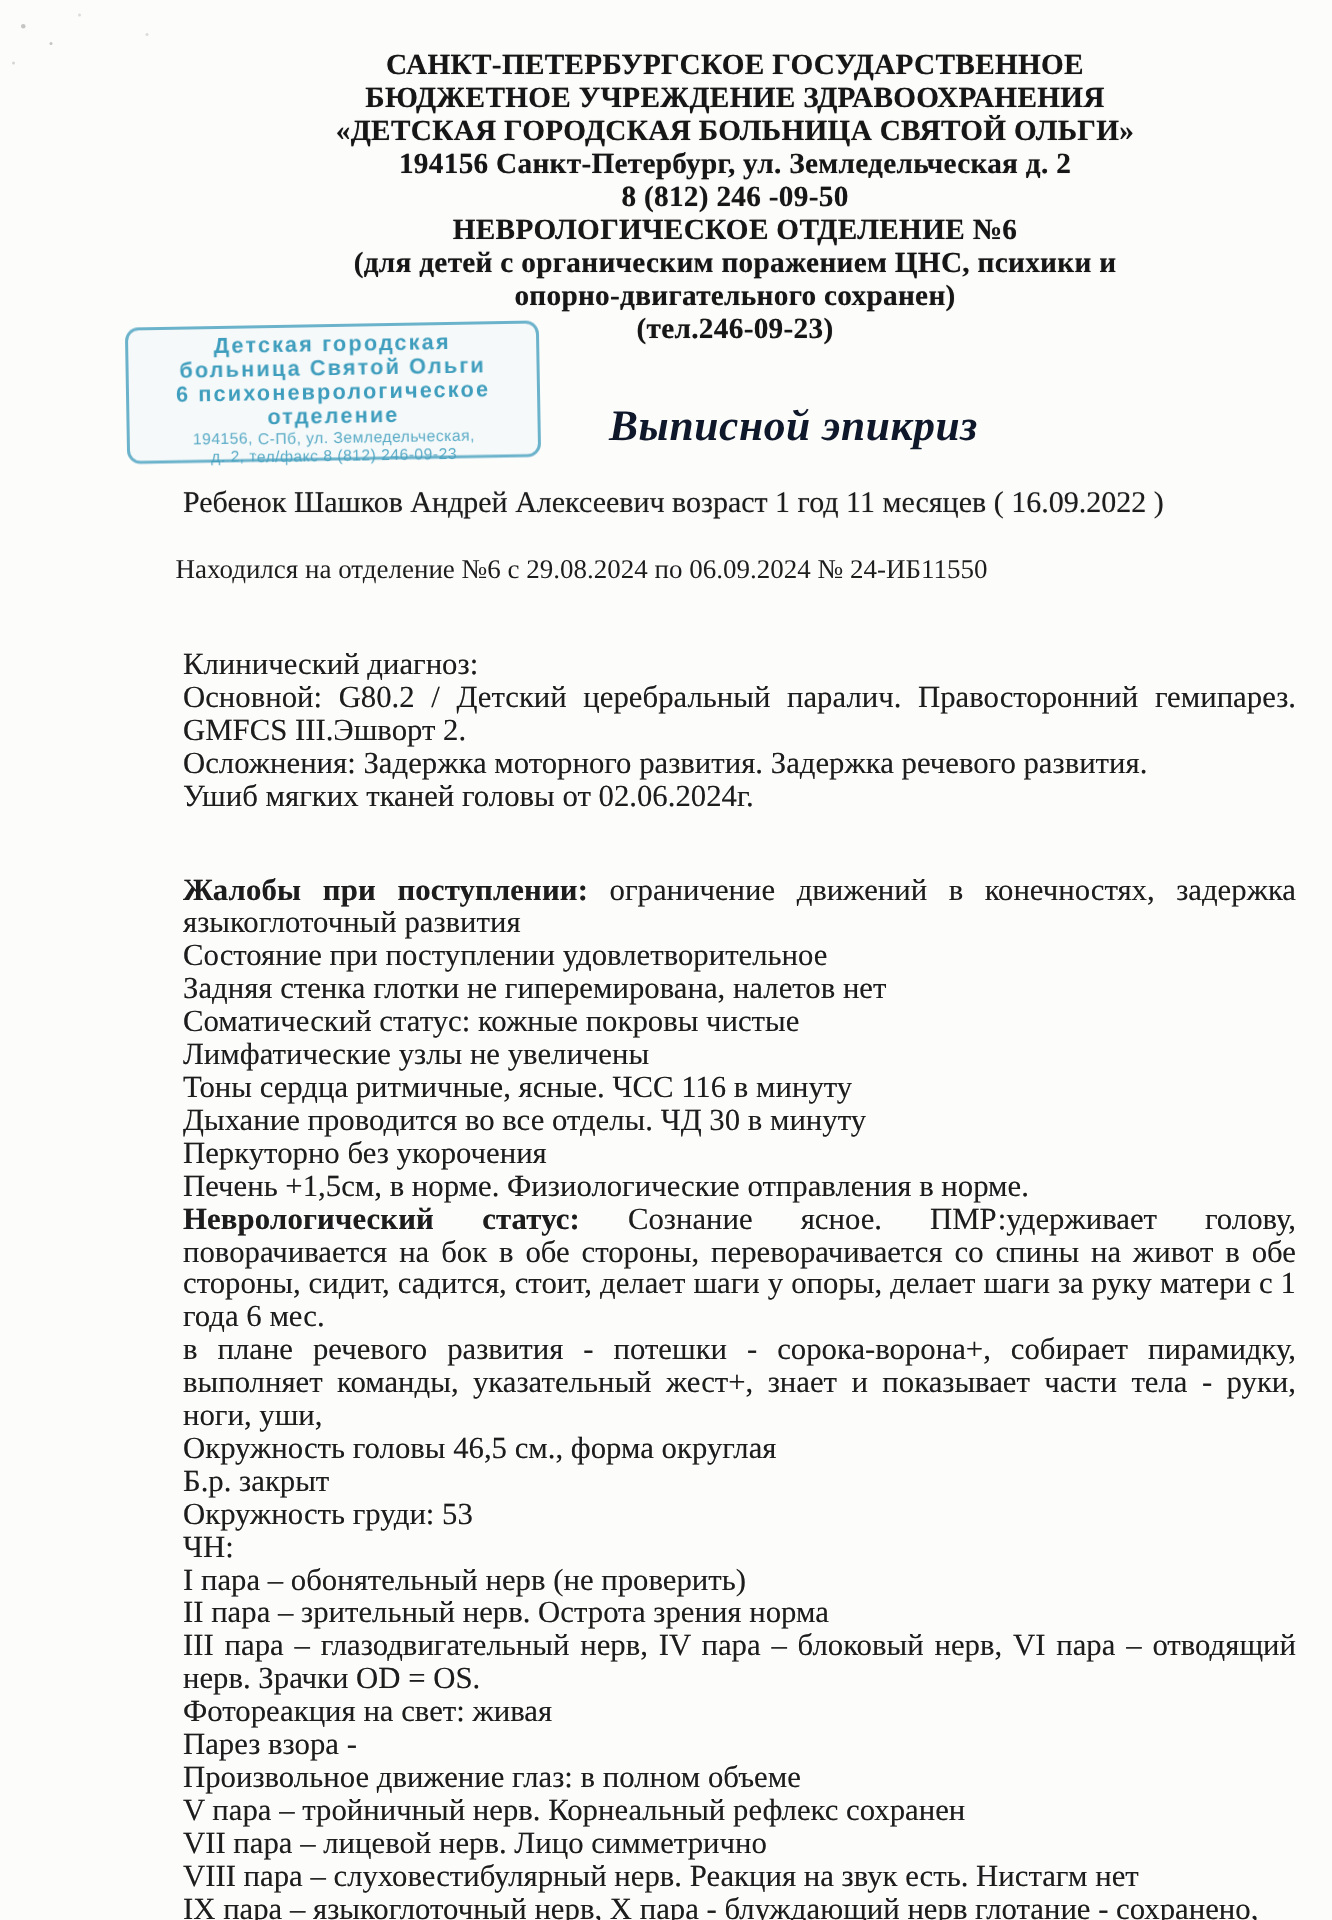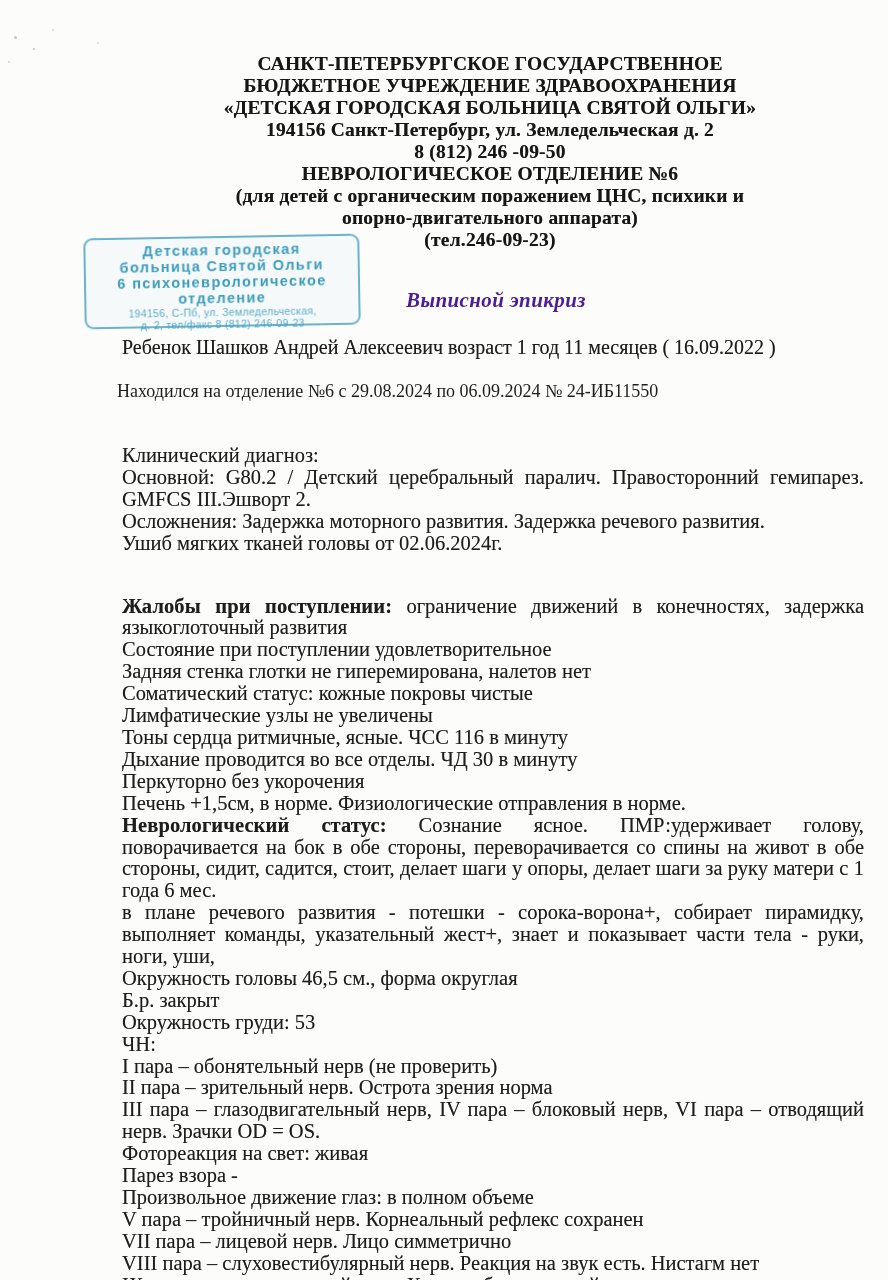--- a/index.html
+++ b/index.html
@@ -4,21 +4,21 @@
 <style>
   * { margin:0; padding:0; box-sizing:border-box; }
   html,body { width:888px; height:1280px; }
   body {
     background:#fcfcfb;
     font-family:"Liberation Serif","DejaVu Serif",serif;
     color:#1d1d1d;
     position:relative;
     overflow:hidden;
   }
-  .page { position:absolute; inset:0;margin-top:20px; }
+  .page { position:absolute; inset:0; }
 
   
   .org-header {
     margin-top:33px;
     margin-left:168px;
     width:644px;
     text-align:center;
     font-weight:bold;
     font-size:19.5px;
     line-height:22px;
@@ -26,25 +26,25 @@
     color:#161616;
     text-shadow:0 0 .5px rgba(20,20,20,.55);
   }
 
   
   .content { width:742px; margin-left:122px; position:relative; }
 
   .doc-title {
     margin-top:37px;
     margin-left:284px;
-    font-size:21px;
+    font-size:29px;
     font-weight:bold;
     font-style:italic;
     letter-spacing:.4px;
-    color:#4c1d95;
+    color:#0f172a;
   }
 
   .patient-line {
     margin-top:23px;
     font-weight:normal;
     font-size:20px;
     white-space:nowrap;
     text-shadow:0 0 .5px rgba(20,20,20,.5);
   }
   .stay-line {
@@ -105,21 +105,21 @@
   <span class="speck sp5"></span>
 
   <div class="org-header">
     <div>САНКТ-ПЕТЕРБУРГСКОЕ ГОСУДАРСТВЕННОЕ</div>
     <div>БЮДЖЕТНОЕ УЧРЕЖДЕНИЕ ЗДРАВООХРАНЕНИЯ</div>
     <div>«ДЕТСКАЯ ГОРОДСКАЯ БОЛЬНИЦА СВЯТОЙ ОЛЬГИ»</div>
     <div>194156 Санкт-Петербург, ул. Земледельческая д. 2</div>
     <div>8 (812) 246 -09-50</div>
     <div>НЕВРОЛОГИЧЕСКОЕ ОТДЕЛЕНИЕ №6</div>
     <div>(для детей с органическим поражением ЦНС, психики и</div>
-    <div>опорно-двигательного аппарата)</div>
+    <div>опорно-двигательного сохранен)</div>
     <div>(тел.246-09-23)</div>
   </div>
 
   <div class="stamp">
     <div class="stamp-large">Детская городская</div>
     <div class="stamp-large">больница Святой Ольги</div>
     <div class="stamp-large">6 психоневрологическое</div>
     <div class="stamp-large">отделение</div>
     <div class="stamp-small">194156, С-Пб, ул. Земледельческая,</div>
     <div class="stamp-small">д. 2, тел/факс 8 (812) 246-09-23</div>

